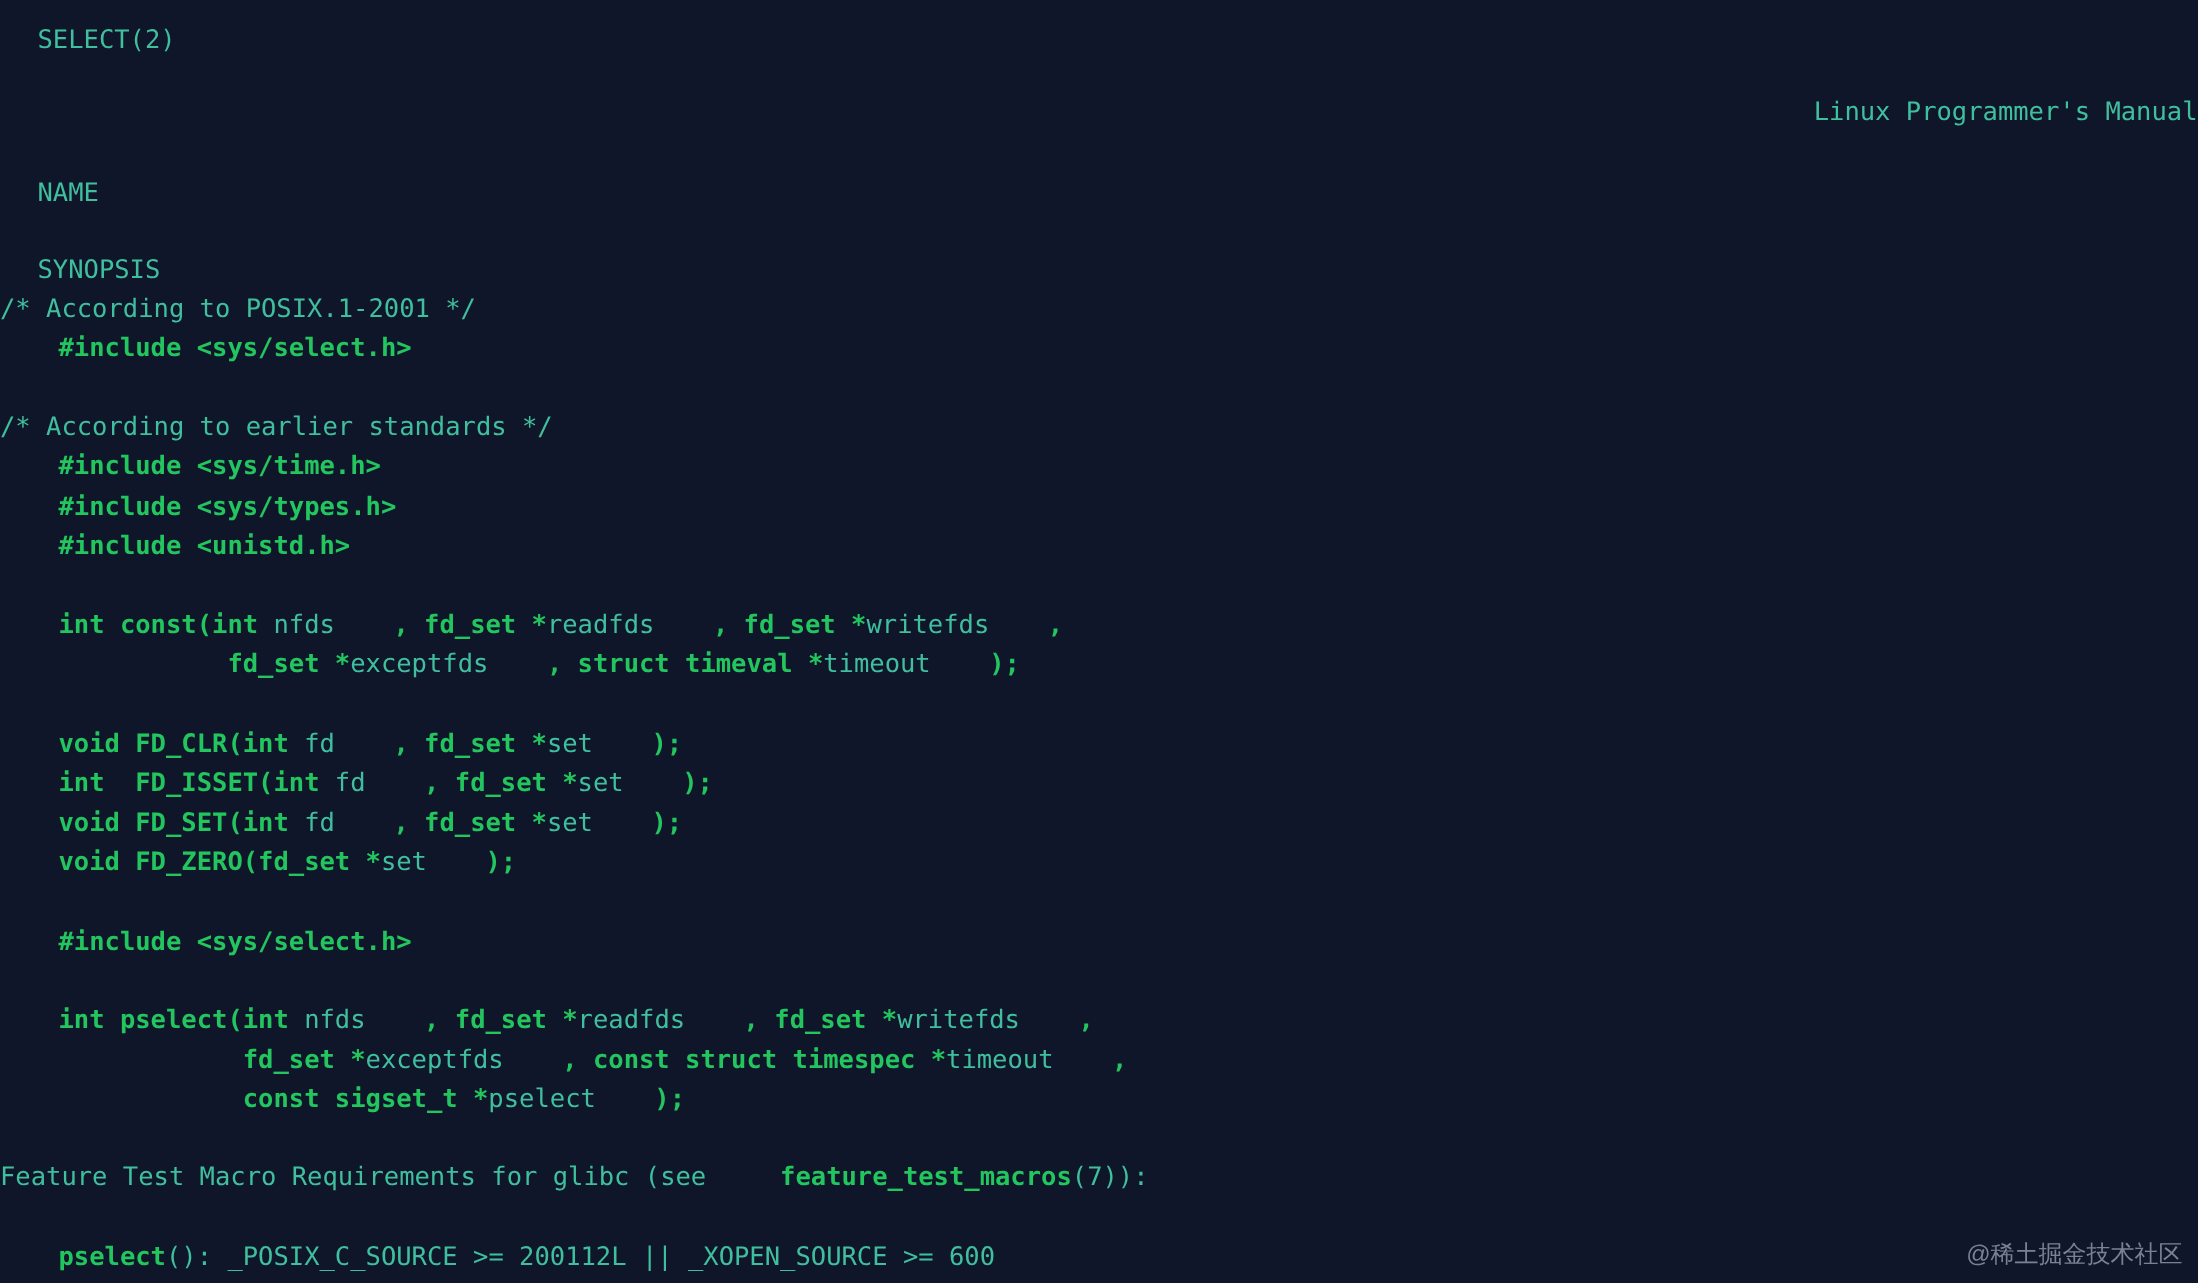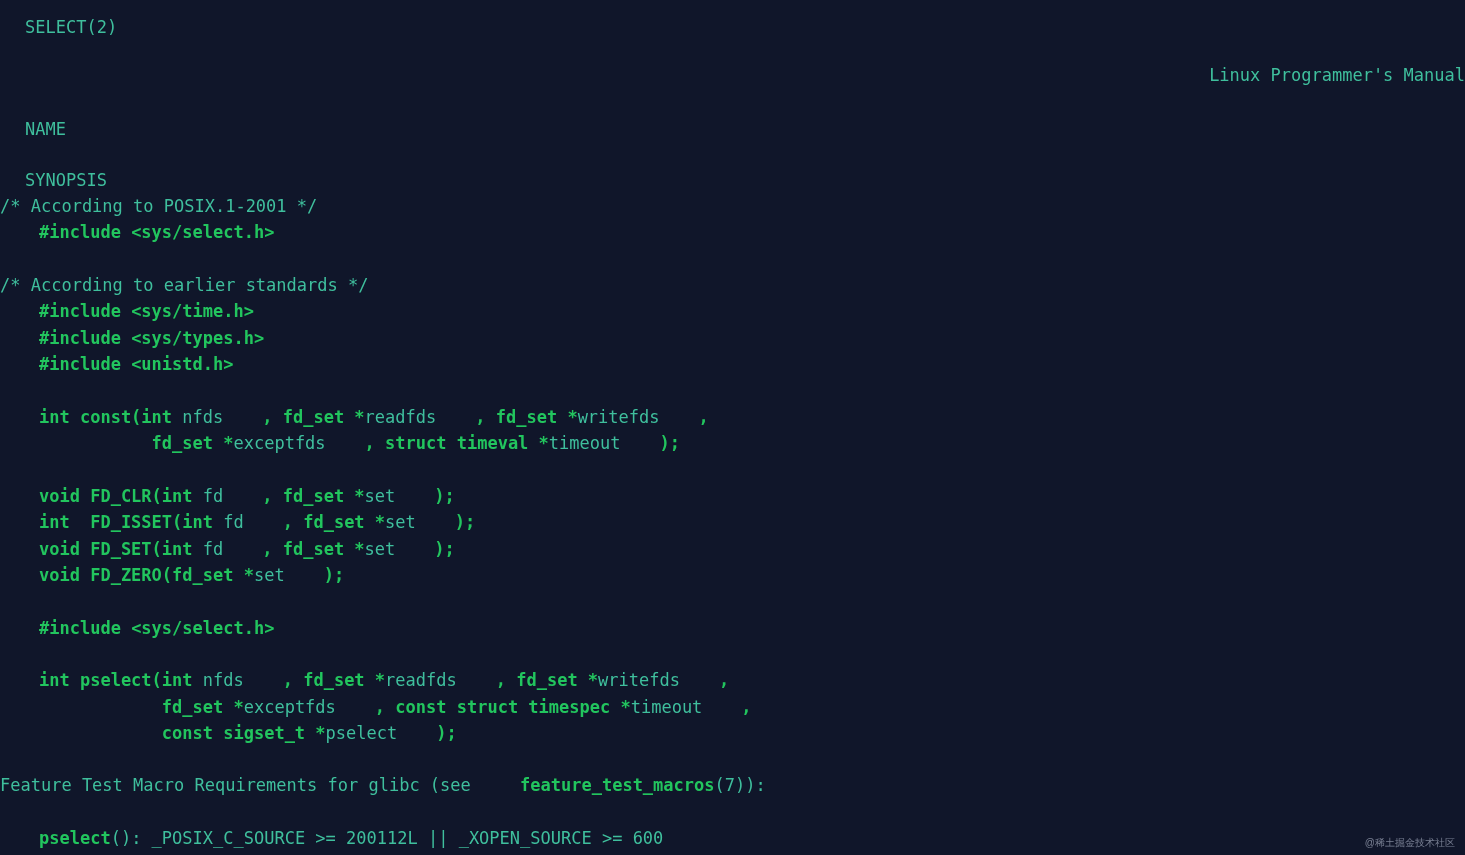--- a/index.html
+++ b/index.html
@@ -49,21 +49,21 @@
     line-height: inherit;
     color: inherit;
     white-space: pre;
   }
   b, .b { font-weight: bold; color: #22c55e; margin-left: 39px; }
   .u { }
   .watermark {
     position: absolute;
     right: 10px;
     bottom: 5px;
-    font-size: 10px;
+    font-size: 16px;
     color: #7a8194;
     font-family: sans-serif;
   }
 </style>
 </head>
 <body>
 
 <div class="page">
 
   <div class="header-line">

